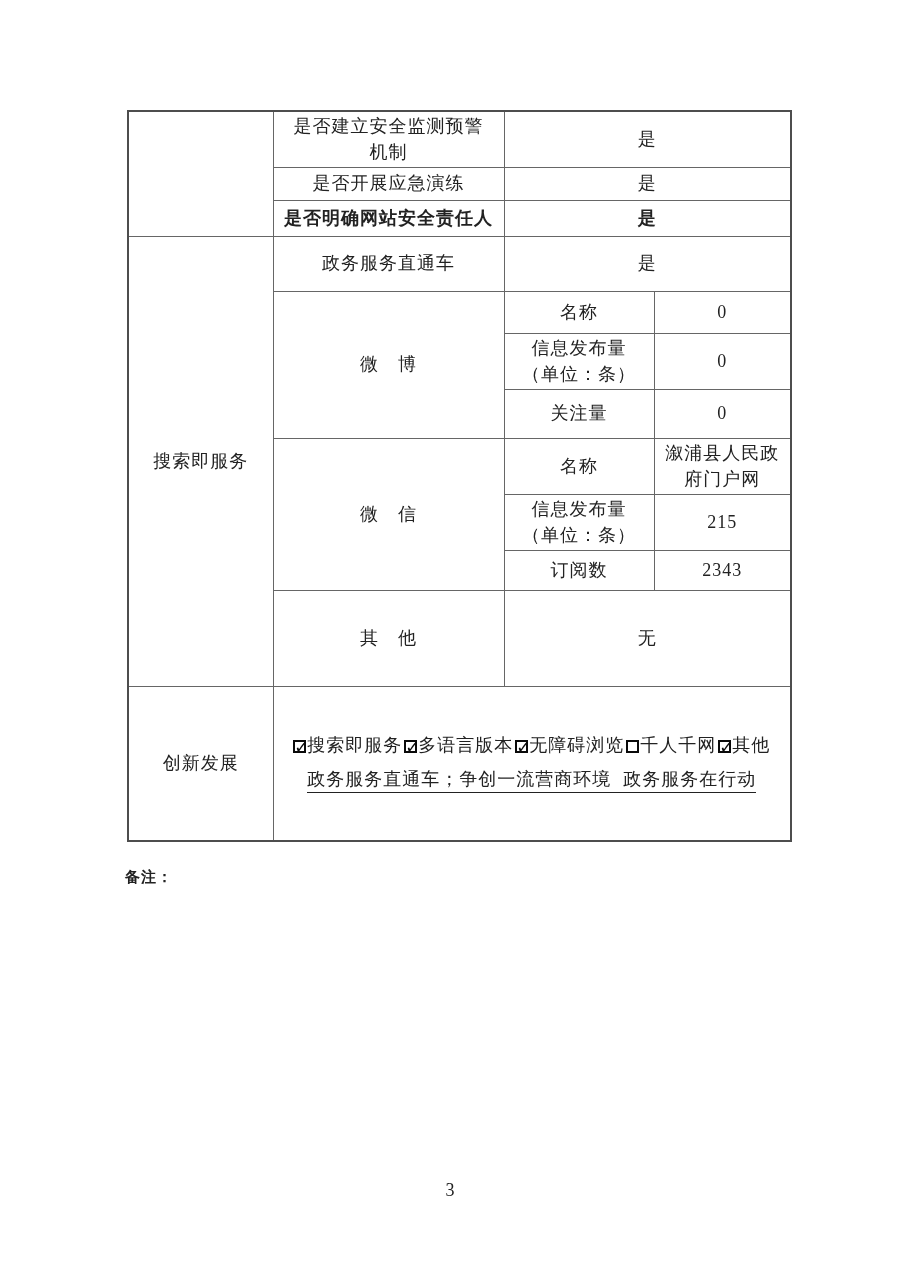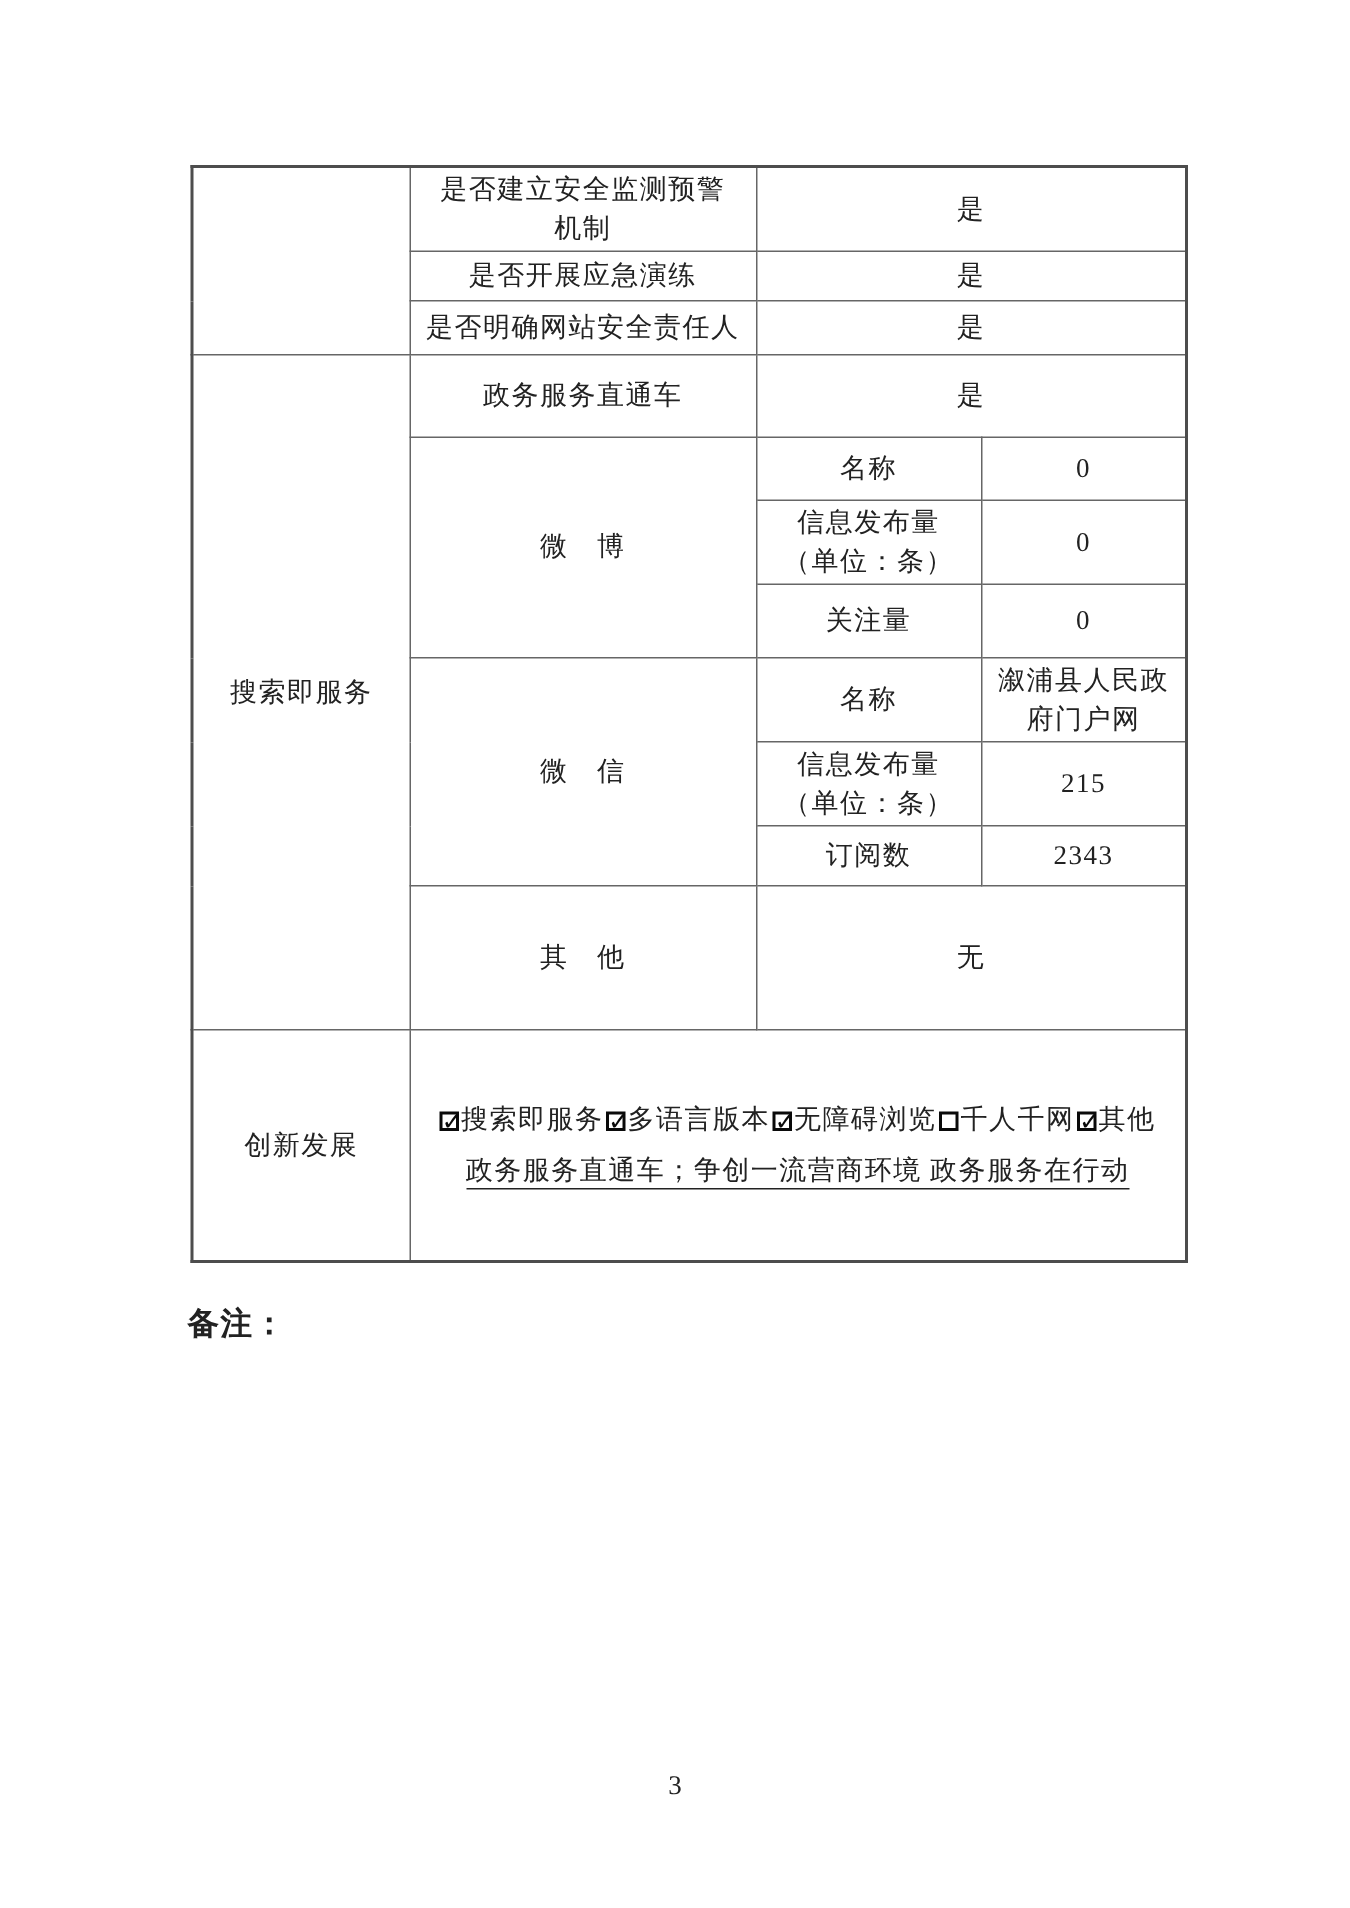--- a/index.html
+++ b/index.html
@@ -17,36 +17,36 @@
     border: 2px solid #4d4d4d;
   }
   table.report td {
     border: 1px solid #666666;
     text-align: center; vertical-align: middle;
     font-size: 18px; letter-spacing: 1px; line-height: 1.42;
     padding: 2px 5px;
   }
   tr.r1  { height: 54px; padding-left: 32px; }
   tr.r2  { height: 33px; margin-top: 33px; }
-  tr.r3  { height: 36px; }
+  tr.r3  { height: 36px; font-weight: bold; }
   tr.r4  { height: 55px; }
   tr.r5  { height: 42px; }
   tr.r6  { height: 53px; }
   tr.r7  { height: 49px; }
   tr.r8  { height: 55px; }
   tr.r9  { height: 55px; }
   tr.r10 { height: 40px; }
   tr.r11 { height: 96px; }
   tr.r12 { height: 154px; }
 
   td.num { letter-spacing: 0; }
 
   td.innov-cell {
     text-align: left; vertical-align: middle;
-    padding: 10px 6px 10px 33px; letter-spacing: 0.5px;
+    padding: 10px 6px 10px 33px; letter-spacing: 0.5px; font-family: Liberation Mono, monospace;
   }
   .innov-line1 { white-space: nowrap; }
   .innov-line2 { margin-top: 9px; }
   .underline {
     border-bottom: 1.6px solid #222222; padding-bottom: 2px;
   }
 
   .checkbox {
     display: inline-block; width: 13px; height: 13px;
     border: 2.4px solid #0a0a0a; background: #ffffff;
@@ -55,21 +55,21 @@
   .opt:first-child .checkbox { margin-left: 0; }
   .checkbox.checked::after {
     content: "\2713";
     position: absolute; left: -1px; top: -7px;
     font-size: 17px; font-weight: bold; color: #0a0a0a;
     font-family: "DejaVu Sans", sans-serif;
   }
 
   .remarks {
     position: absolute; left: 125px; top: 868px;
-    font-size: 21px; font-weight: bold; letter-spacing: 1px;
+    font-size: 15px; font-weight: bold; letter-spacing: 1px;
   }
   .pagenum {
     position: absolute; left: 0; top: 1180px; width: 100%;
     text-align: center; font-size: 18px;
   }
 </style>
 </head>
 <body>
 
 <div class="page">

